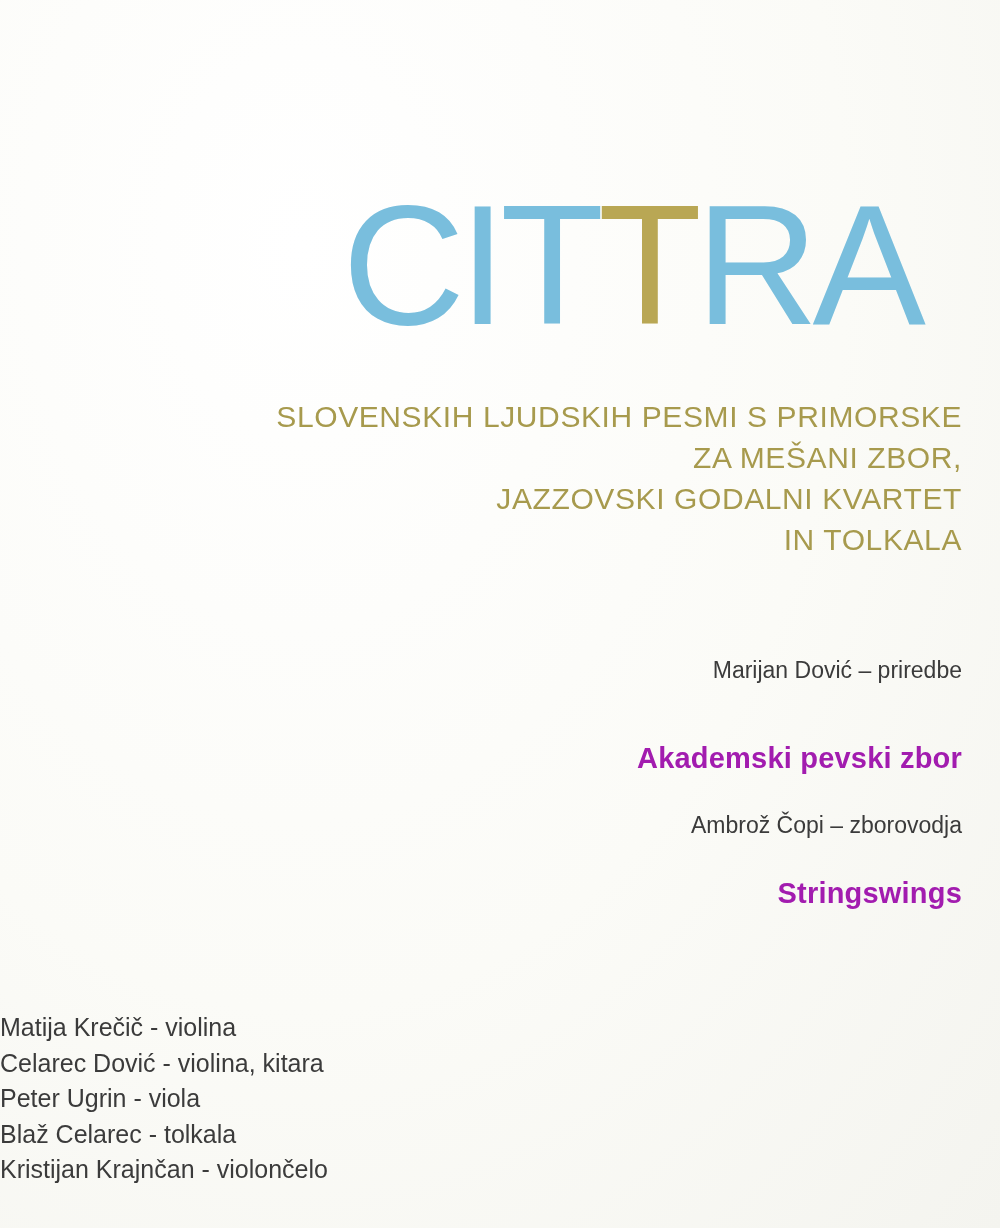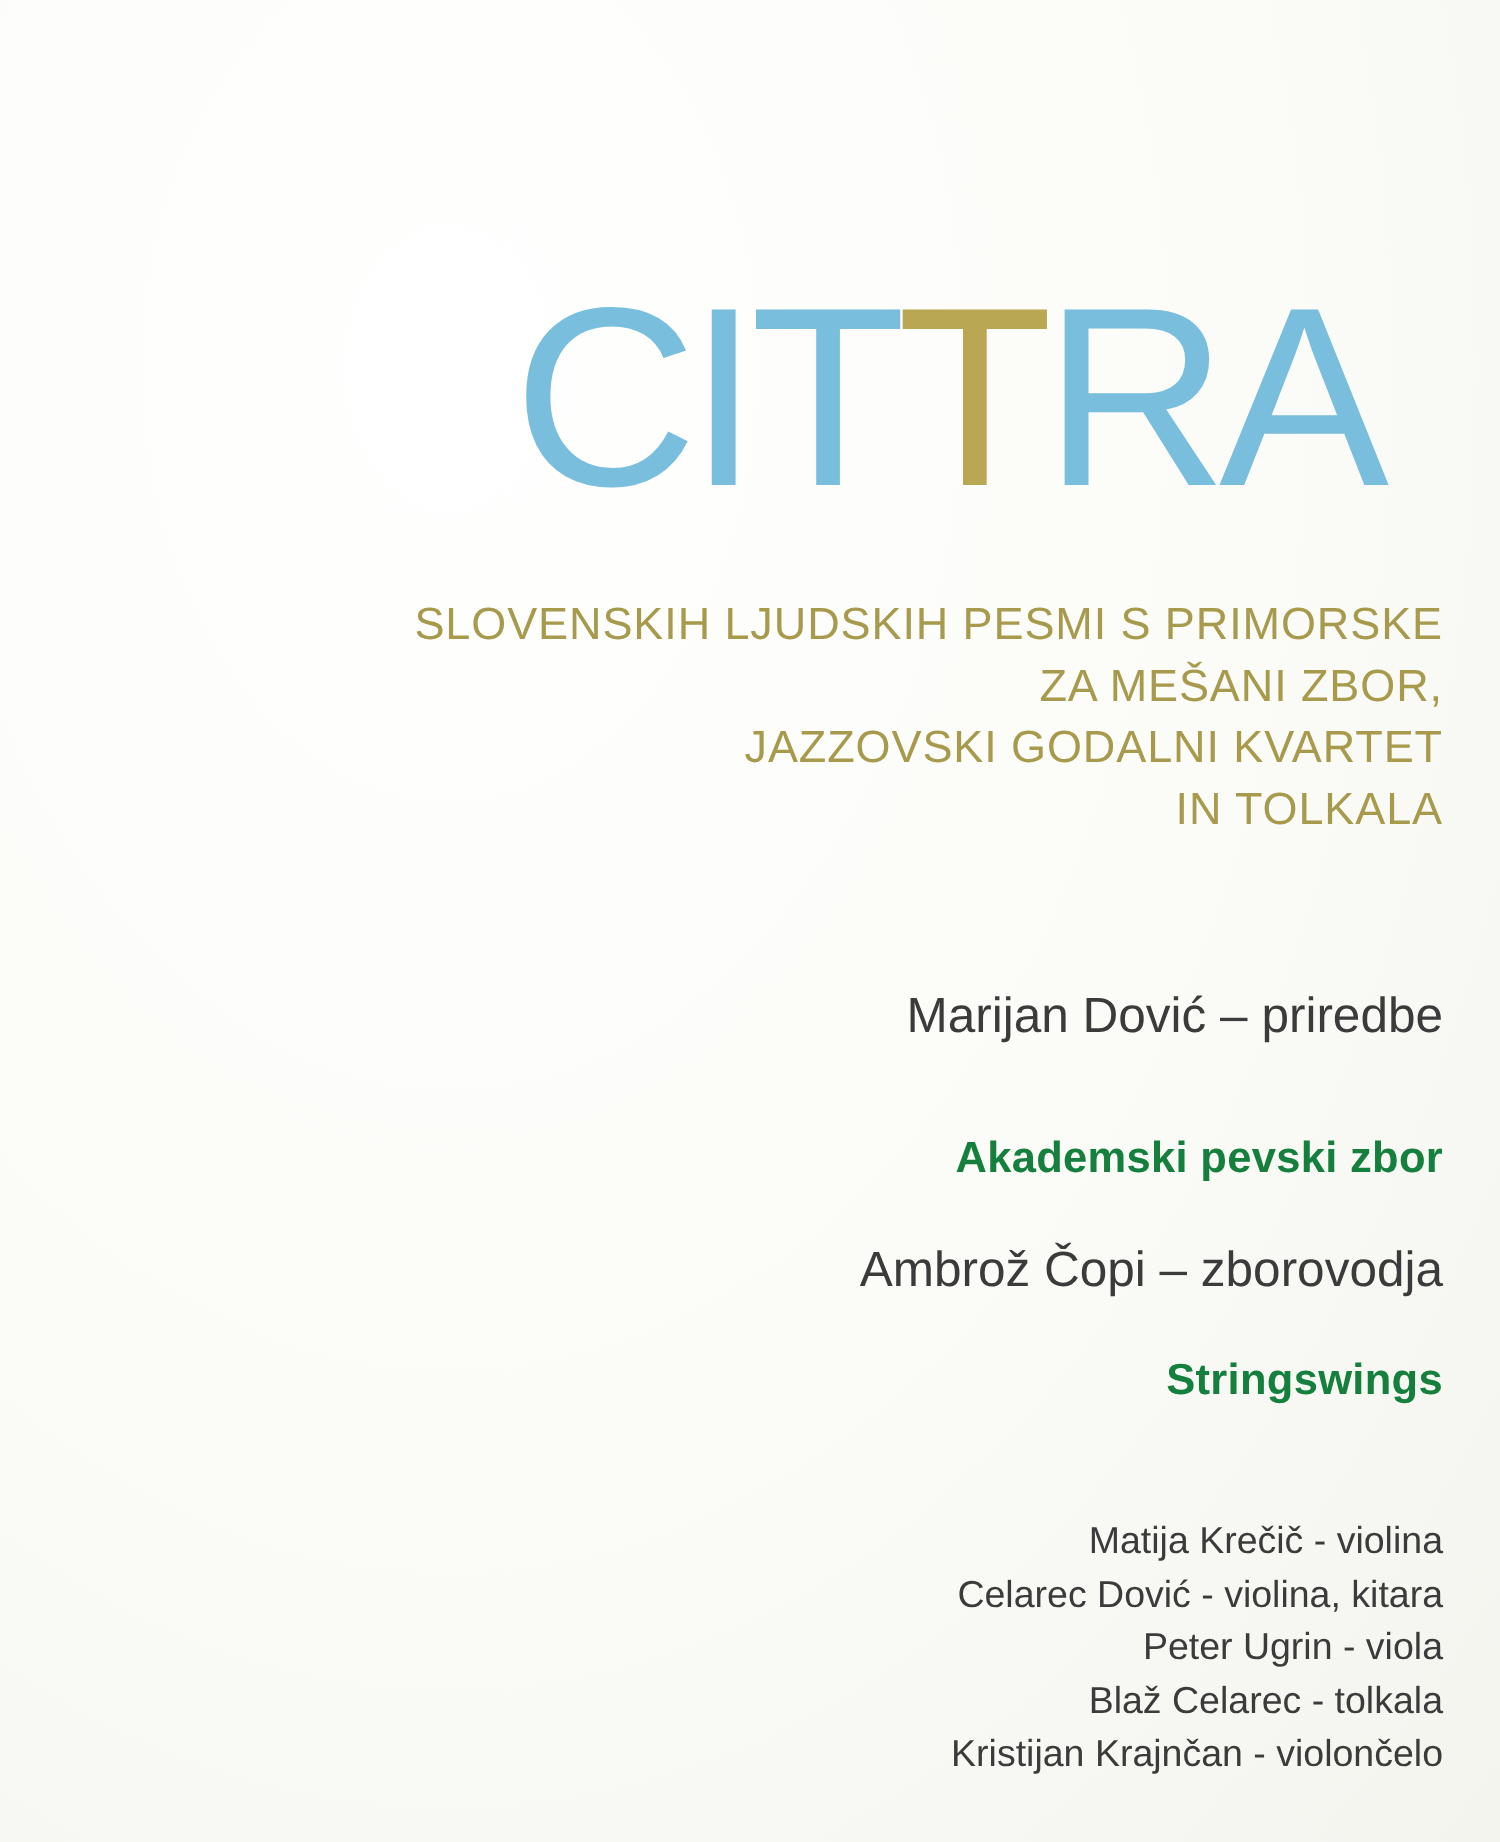--- a/index.html
+++ b/index.html
@@ -94,41 +94,41 @@
 
   
   .credits {
     position: absolute;
     left: 0;
     top: 655px;
     width: 962px;
     text-align: right;
   }
   .cred-line {
-    font-size: 33px;
+    font-size: 23px;
     color: #3b3b3b;
     line-height: 1.35;
     font-weight: 400;
   }
   .group-title {
     font-size: 29px;
     font-weight: 700;
-    color: #15803d;
+    color: #a21caf;
     line-height: 1.25;
     letter-spacing: 0.2px;
   }
   .sp-lg { height: 54px; }
   .sp-md { height: 34px; }
 
   .players {
     position: absolute;
     left: 0;
     top: 1010px;
     width: 962px;
-    text-align: right;
+    text-align: left;
   }
   .player-line {
     font-size: 25px;
     color: #3b3b3b;
     line-height: 1.42;
   }
 </style>
 </head>
 <body>
 

